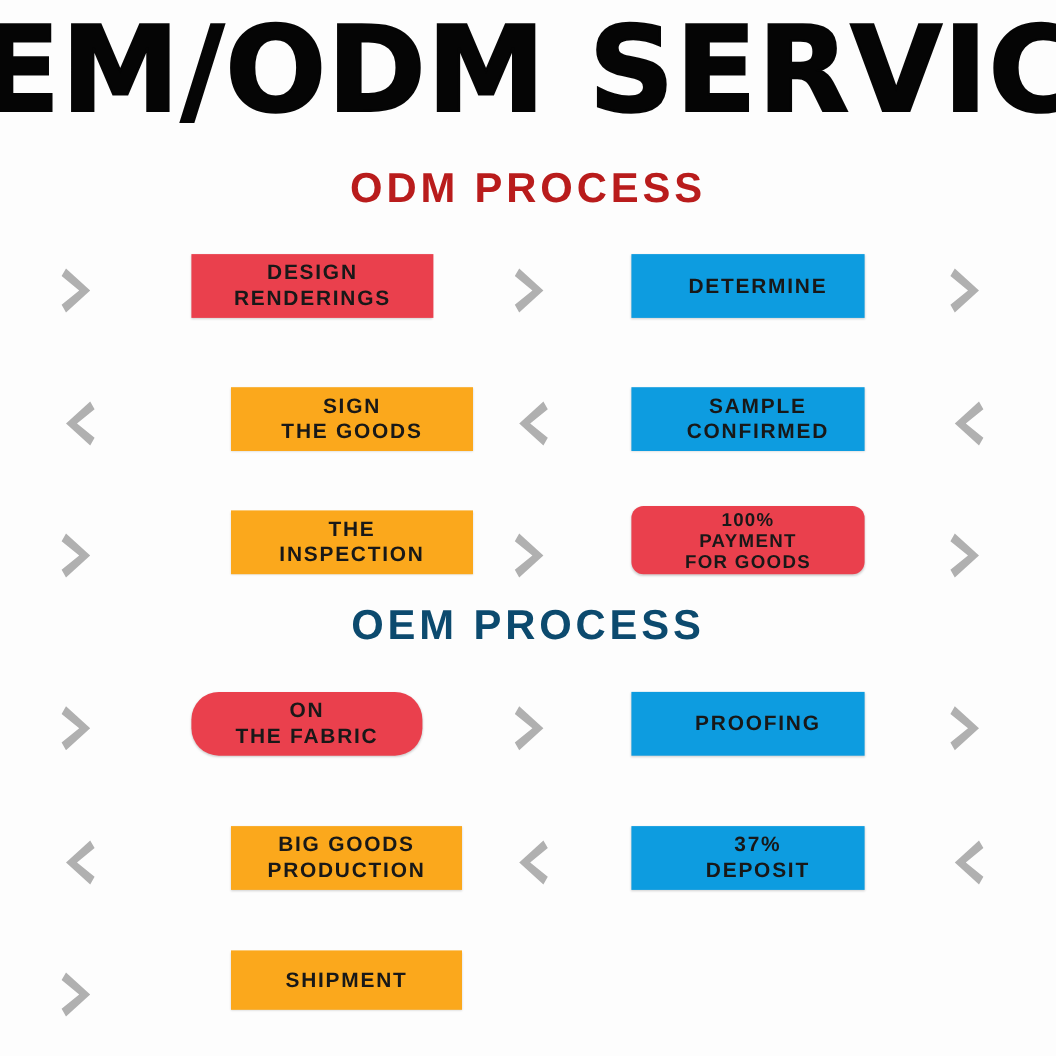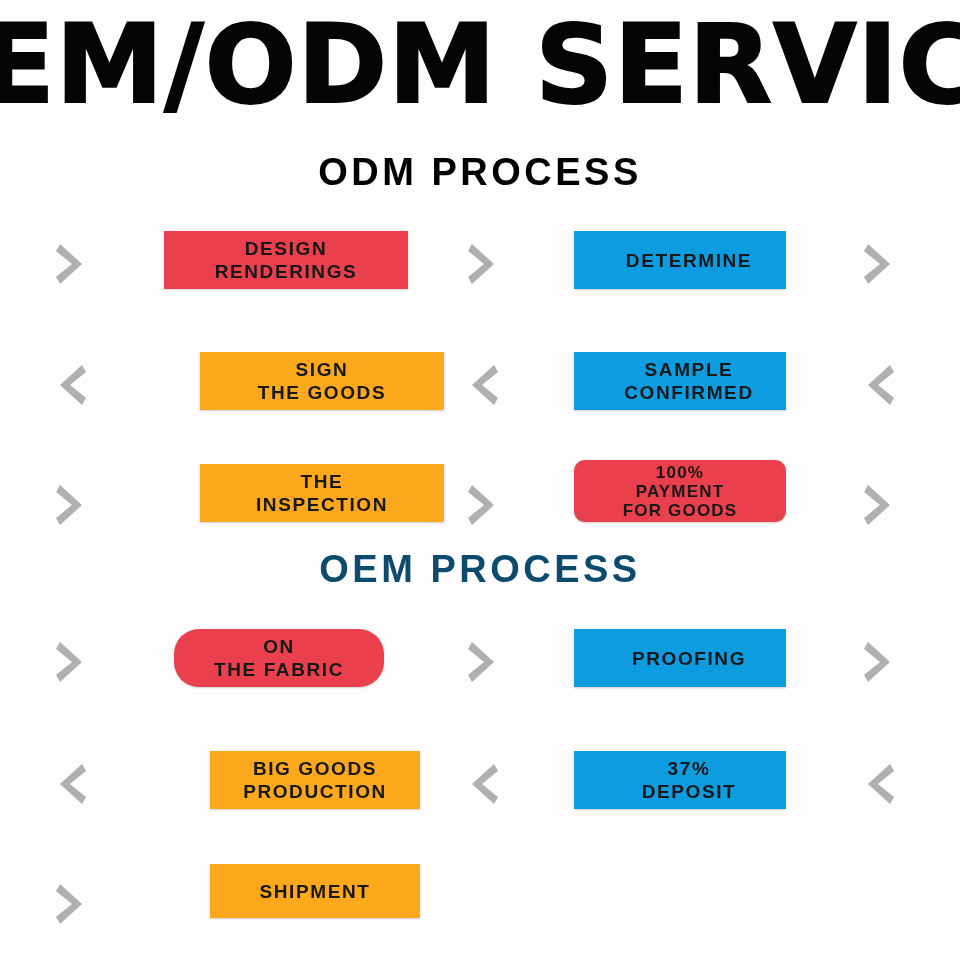--- a/index.html
+++ b/index.html
@@ -92,21 +92,21 @@
     font-family: "Liberation Sans", sans-serif;
     font-weight: bold;
     font-size: 19px;
     line-height: 23px;
     letter-spacing: 1.6px;
     color: #181818;
     padding: 3px 6px;
     box-shadow: 0 1px 2px rgba(0,0,0,0.18);
   }
   .box span { display: block; }
-  .box.b-left  { left: 164px; width: 244px; }
+  .box.b-left  { left: 174px; width: 220px; }
   .box.b-right { left: 574px; width: 212px; }
 
   .box.red    { background: #ea404d; }
   .box.blue   { background: #0d9ce0; padding-left: 24px; }
   .box.orange { background: #fba81c; margin-left: 36px; }
 
   .h58 { height: 58px; top: 16px; }
   .h62 { height: 62px; top: 14px; border-radius: 11px; }
   .h54 { height: 54px; top: 18px; }
   .chev.a22 { top: 26px; }
@@ -114,21 +114,21 @@
 </style>
 </head>
 <body>
 
 <div id="page" style="background: rgb(253, 253, 253);">
 
   <div class="banner">
     <div class="banner-text">EM/ODM  SERVIC</div>
   </div>
 
-  <div class="section-heading" id="heading-odm" style="color: #000000;">ODM PROCESS</div>
+  <div class="section-heading" id="heading-odm" style="color: #b91c1c;">ODM PROCESS</div>
 
   <div class="row" style="top:215px;">
     <div class="chev c1 a22" style="color: rgb(176, 176, 176);">
       <svg viewBox="0 0 34 46">
           <path d="M6 3 L28 23 L6 43 L2 36 L18 23 L2 10 Z" fill="currentColor"></path>
         </svg>
     </div>
     <div class="box b-left red h58" style="background: rgb(234, 64, 77);">
       <div>
         <span>DESIGN</span>

